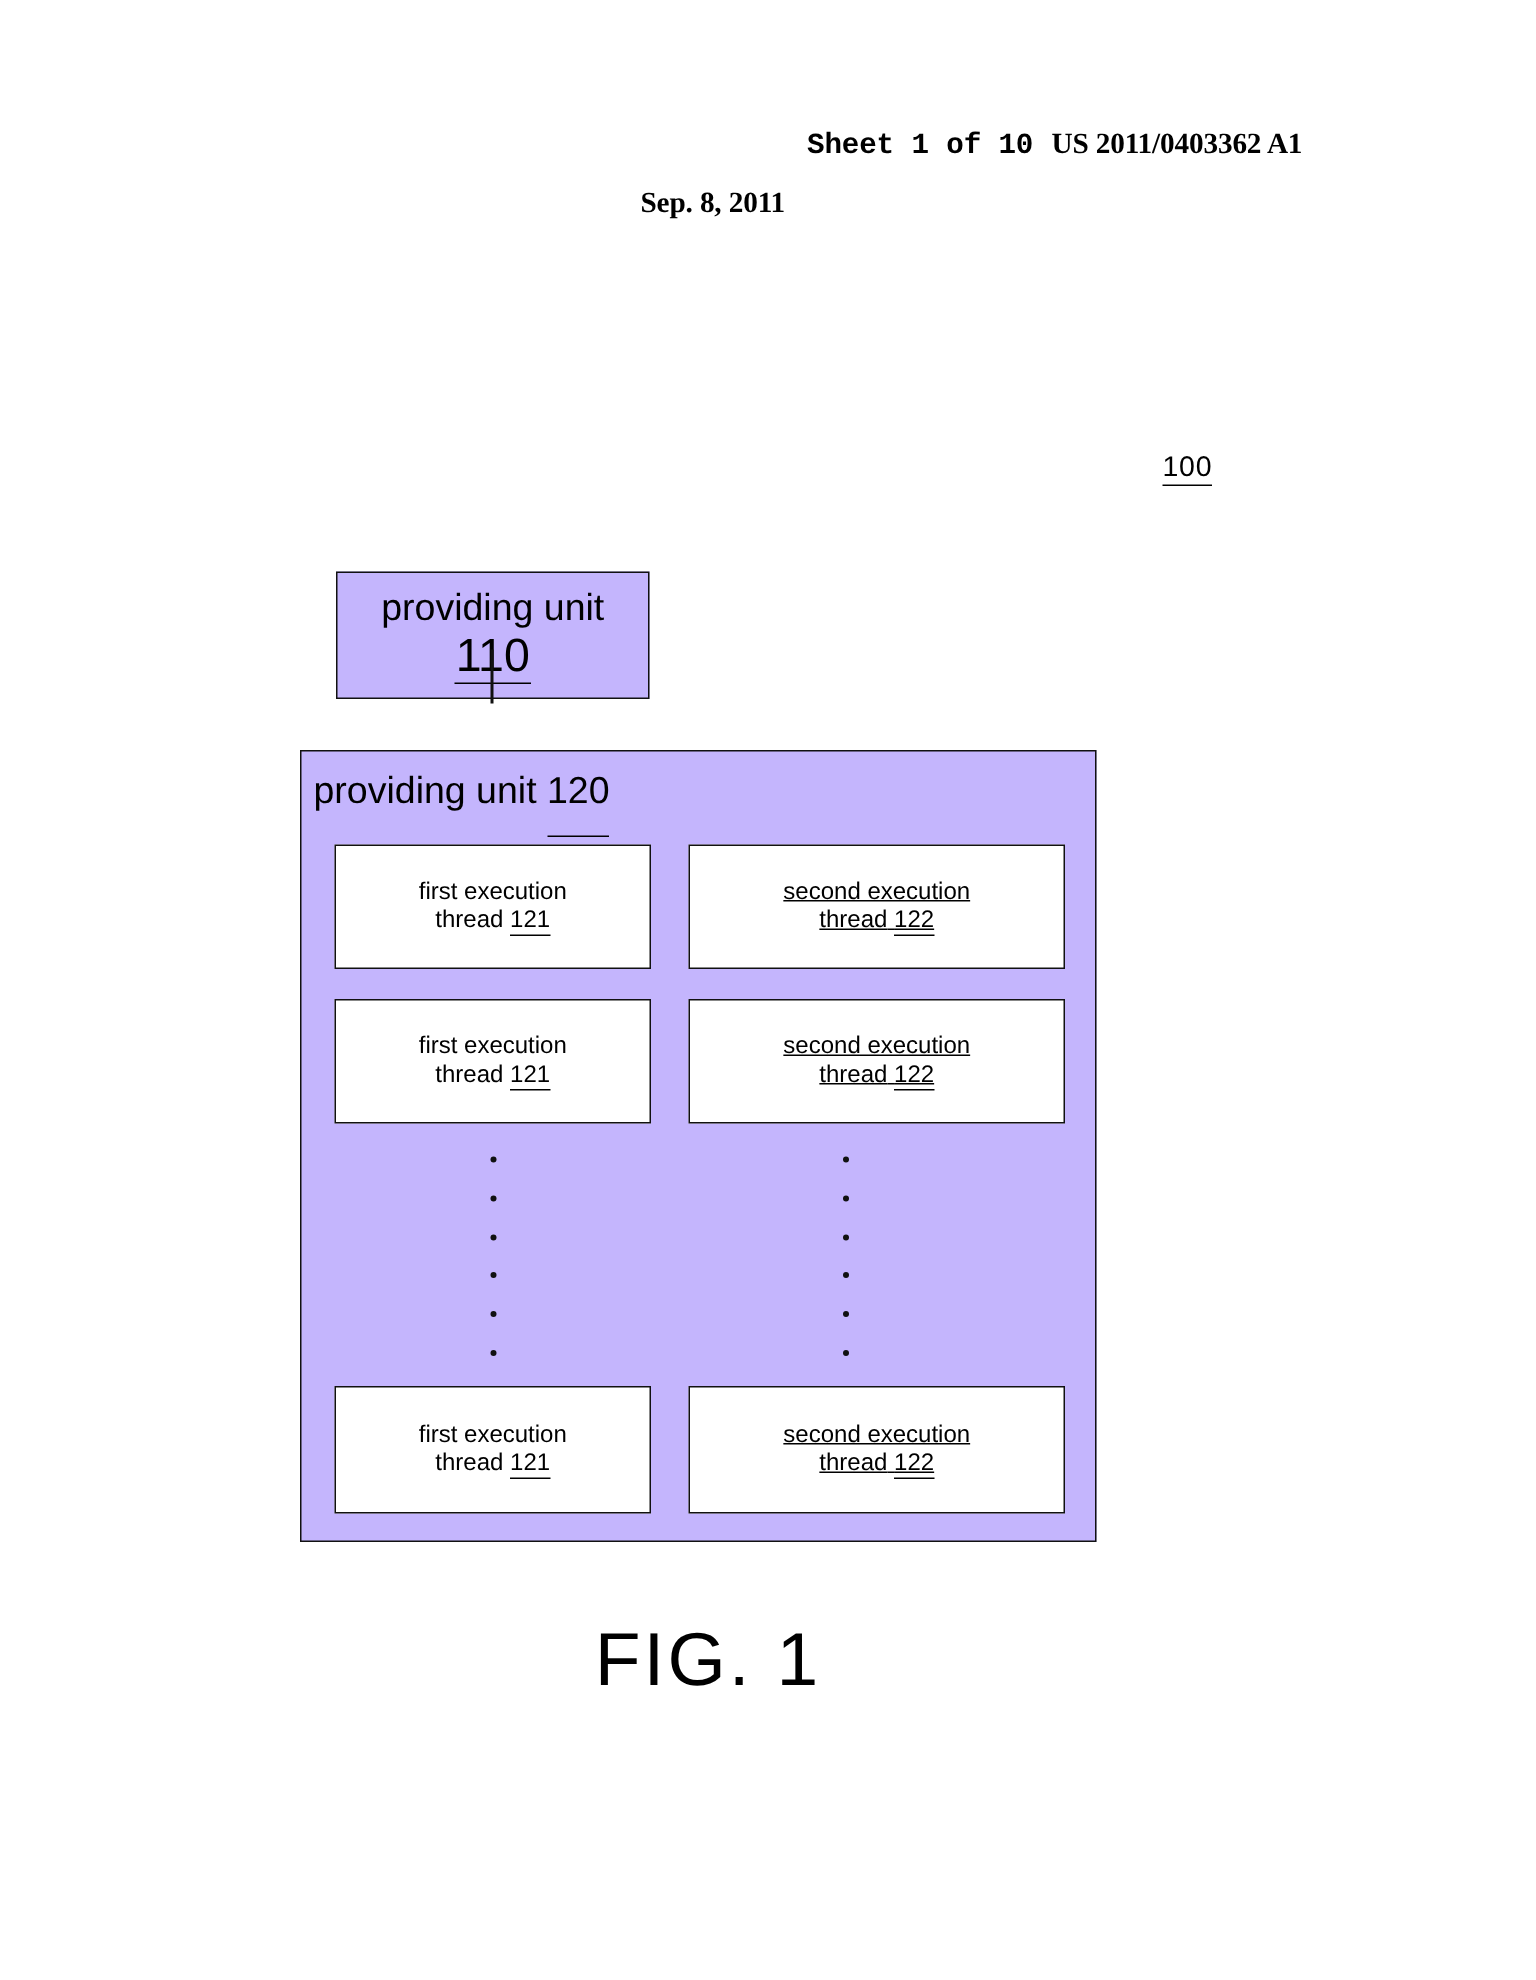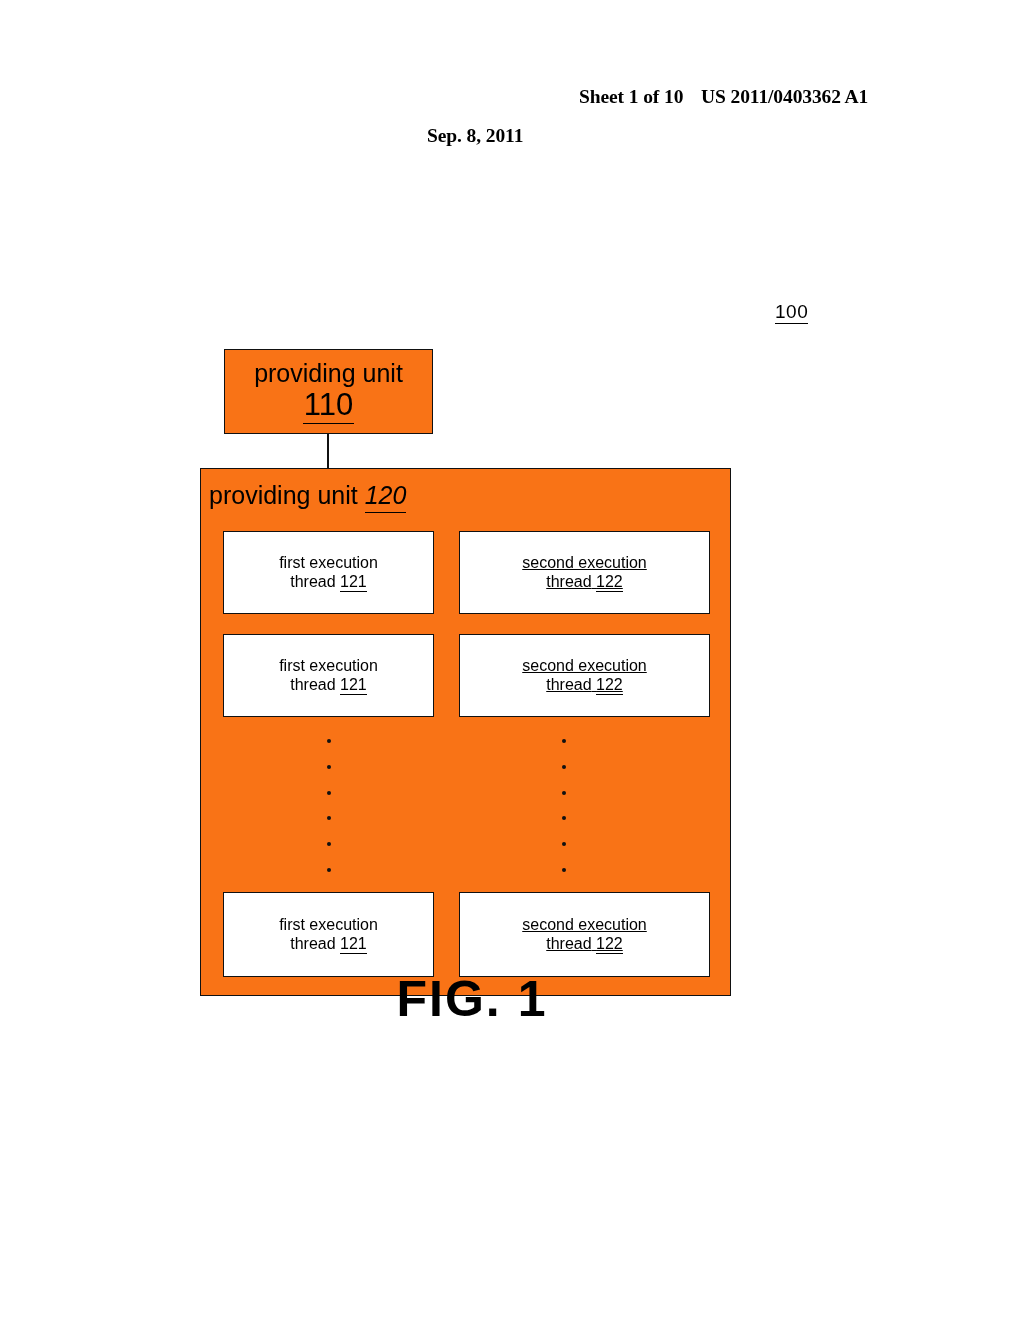--- a/index.html
+++ b/index.html
@@ -24,21 +24,21 @@
     width: 1024px;
     height: 30px;
     font-family: "Liberation Serif", serif;
     font-weight: bold;
     font-size: 19.5px;
     letter-spacing: -0.1px;
     white-space: nowrap;
   }
   .hdr-pub   { position: absolute; left: 128px;  top: 0; }
   .hdr-date  { position: absolute; left: 427px;  top: 0; margin-top: 39px; }
-  .hdr-sheet { position: absolute; left: 579px;  top: 0; }
+  .hdr-sheet { position: absolute; left: 538px;  top: 0; font-family: Liberation Mono, monospace; }
   .hdr-num   { position: absolute; left: 701px;  top: 0; }
 
   
   .figure {
     position: absolute;
     left: 0;
     top: 0;
     width: 1024px;
     height: 1320px;
   }
@@ -53,21 +53,22 @@
     border-bottom: 1.5px solid #000;
     padding-bottom: 1px;
     line-height: 1.05;
   }
 
   
   .box {
     position: absolute;
     box-sizing: border-box;
     border: 1.6px solid #111111;
-    background: #f97316;
+    background: #c4b5fd;
+    margin-top: 32px;
   }
 
   
   .providing-unit {
     left: 224px;
     top: 349px;
     width: 209px;
     height: 85px;
     display: flex;
     flex-direction: column;
@@ -105,22 +106,21 @@
   }
   .processing-unit-title {
     position: absolute;
     left: 8px;
     top: 12px;
     font-size: 25px;
     white-space: nowrap;
   }
   .processing-unit-title .num {
     border-bottom: 1.5px solid #000;
-    padding-bottom: 3px;
-    font-style: italic;
+    padding-bottom: 16px;
   }
 
   
   .thread-box {
     position: absolute;
     box-sizing: border-box;
     border: 1.6px solid #111111;
     background: #ffffff;
     display: flex;
     flex-direction: column;
@@ -160,26 +160,25 @@
     border-radius: 50%;
     background: #111111;
   }
   .dots-left  { left: 126px; top: 270px; height: 133px; width: 4px; }
   .dots-right { left: 361px; top: 270px; height: 133px; width: 4px; }
 
   
   .fig-caption {
     position: absolute;
     left: 0;
-    top: 970px;
+    top: 1077px;
     width: 1024px;
     text-align: center;
     font-size: 50px;
     letter-spacing: 2px;
-    font-weight: bold;
   }
   .fig-caption .cap-inner {
     display: inline-block;
     margin-left: -80px;
   }
 </style>
 </head>
 <body>
 
 <div class="page-header">

